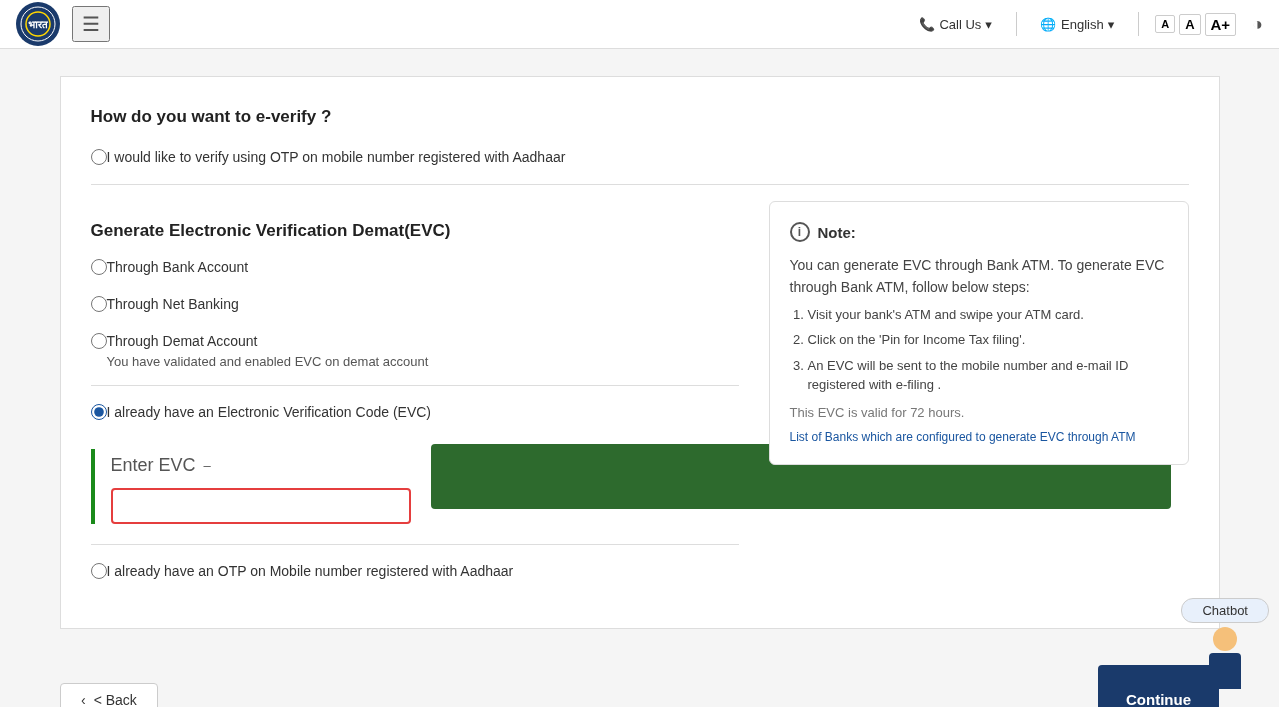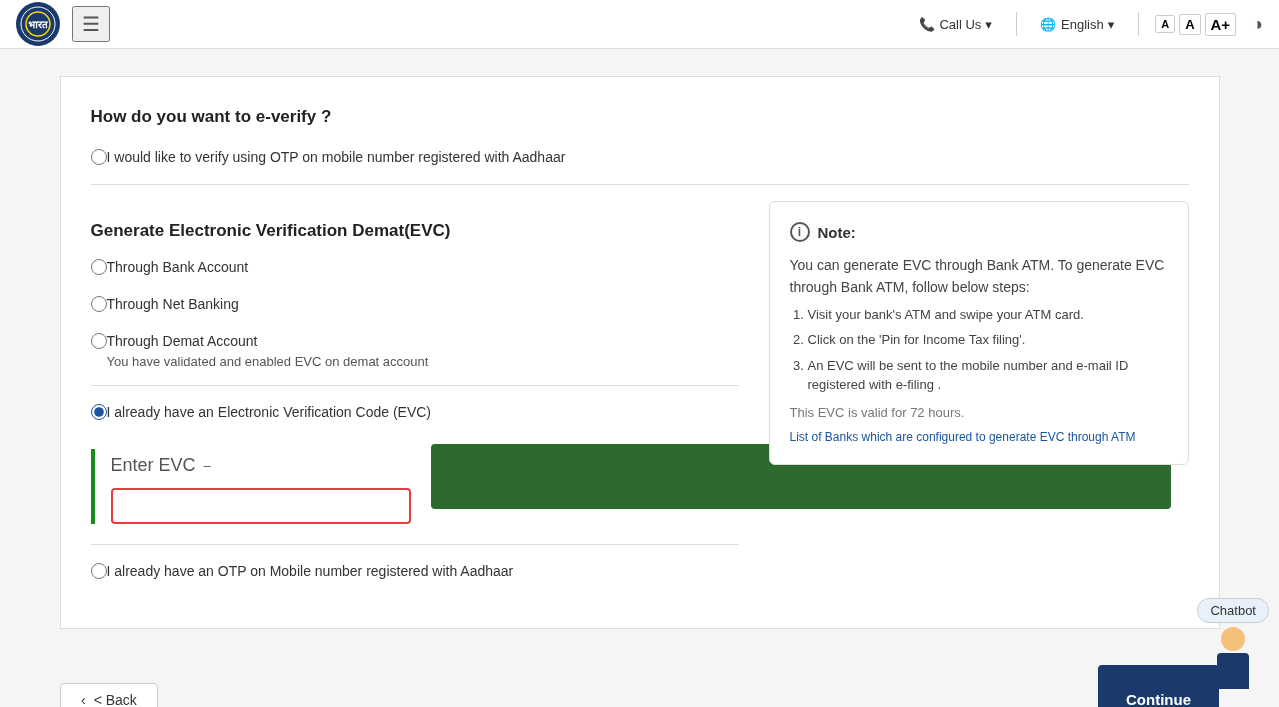--- a/index.html
+++ b/index.html
@@ -292,21 +292,21 @@
     }
     .chatbot-figure {
       width: 60px;
       height: 80px;
       position: relative;
     }
     .chatbot-label {
       background: #e8f0fb;
       border: 1px solid #ccc;
       border-radius: 12px;
-      padding: 4px 12px;
+      padding: 4px 20px;
       font-size: 13px;
       color: #333;
       margin-bottom: 4px;
     }
     
     .person-head {
       width: 24px;
       height: 24px;
       background: #f5c07a;
       border-radius: 50%;

